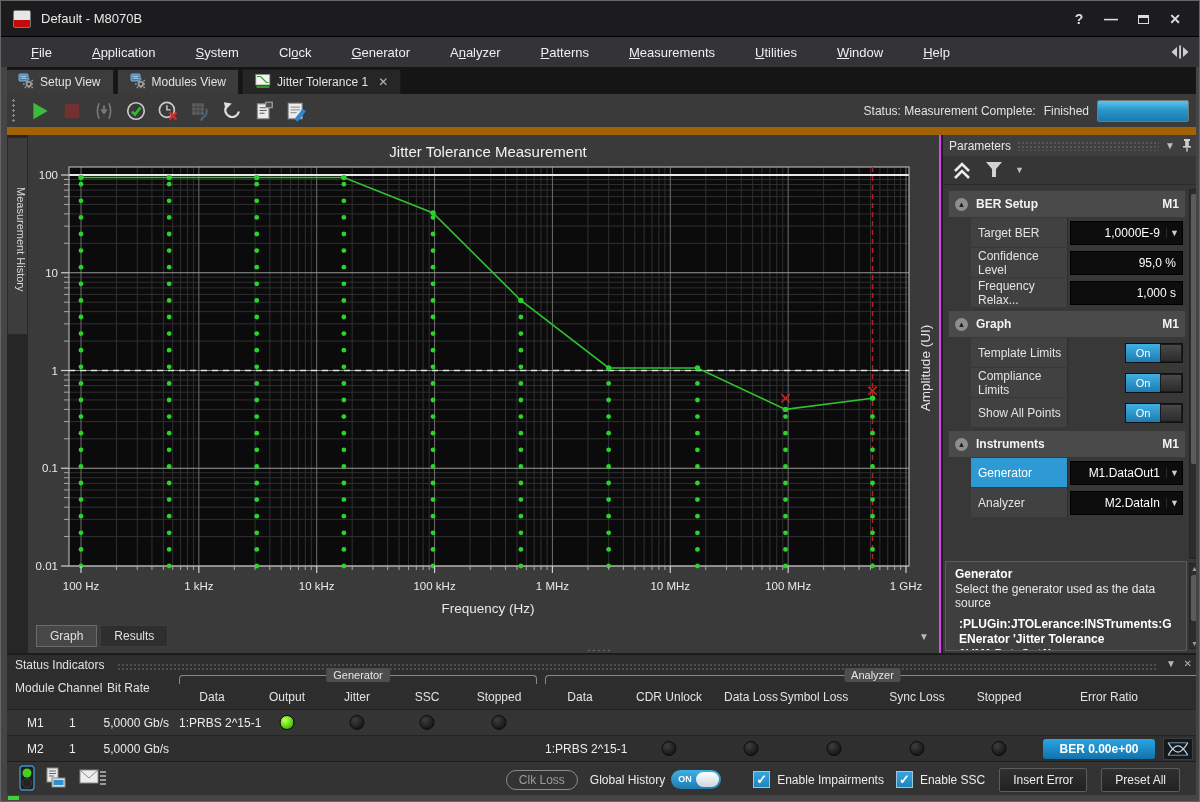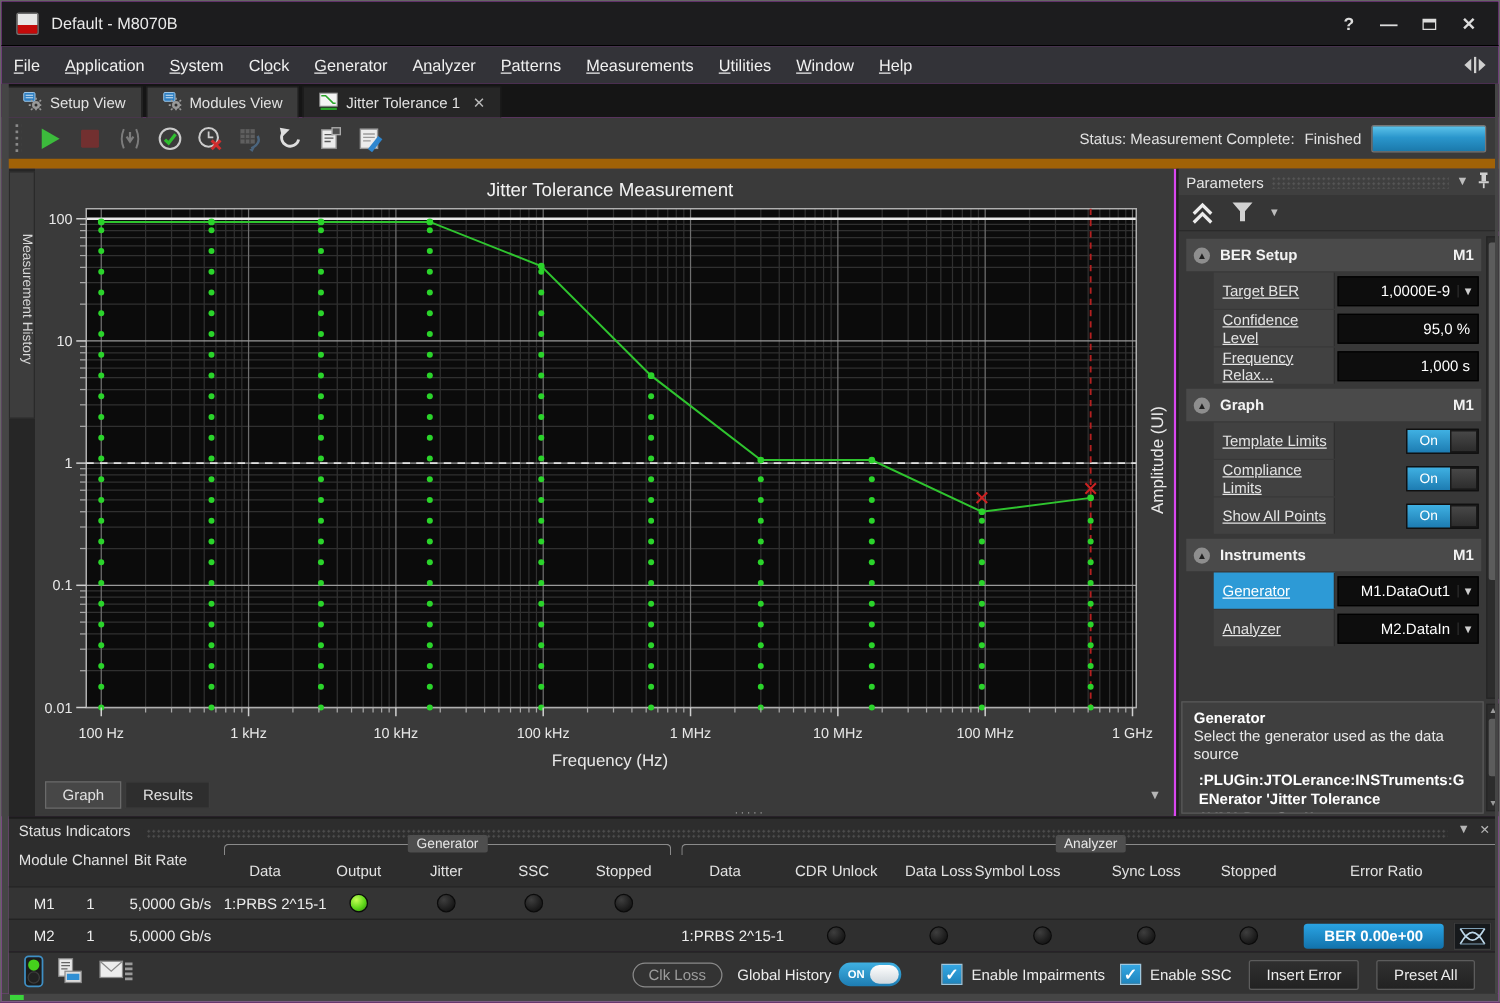--- a/index.html
+++ b/index.html
@@ -10,21 +10,21 @@
   
   .titlebar { position:absolute; left:0; top:0; width:100%; height:36px; background:#1c1c1e; display:flex; align-items:center; border-bottom:1px solid #000; }
   .appicon { width:18px; height:18px; margin:0 10px 0 12px; border-radius:2px; border:1px solid #777;
              background:linear-gradient(#e6e6e6 0 58%, #c40a0a 58% 100%); }
   .wtitle { color:#e9e9e9; font-size:13px; }
   .winbtns { margin-left:auto; display:flex; align-items:center; margin-right:8px; }
   .winbtn { width:32px; height:24px; color:#dcdcdc; font-size:14px; font-weight:bold; text-align:center; line-height:24px; }
   .maxglyph { display:inline-block; width:11px; height:9px; border:1px solid #dcdcdc; border-top:3px solid #dcdcdc; vertical-align:middle; }
 
   
-  .menubar { position:absolute; left:0; top:36px; width:100%; height:30px; background:#333338; display:flex; align-items:center; padding-left:0; }
+  .menubar { position:absolute; left:0; top:36px; width:100%; height:30px; background:#333338; display:flex; align-items:center; padding-left:20px;gap:20px; }
   .menu-item { color:#f0f0f0; font-size:13px; padding:5px 10px; cursor:default; }
   .menu-item u { text-decoration:underline; }
   .dockicon { margin-left:auto; margin-right:8px; width:22px; height:20px; }
 
   
   .viewtabs { position:absolute; left:0; top:66px; width:100%; height:27px; background:#151515; display:flex; align-items:flex-end; padding-left:4px; }
   .vtab-item { height:25px; display:flex; align-items:center; gap:6px; padding:0 12px; margin-right:3px; background:#3c3c3c; border:1px solid #1a1a1a; border-bottom:none; color:#e2e2e2; font-size:12px; }
   .vtab-item.active { background:#262626; }
   .vtab-item svg { width:16px; height:16px; }
   .tabclose { color:#b9b9b9; font-size:12px; margin-left:4px; }
@@ -62,21 +62,21 @@
       background-image:radial-gradient(#565656 0.8px, transparent 1px); background-size:4px 4px; }
   .phead .hicon { color:#bdbdbd; font-size:10px; margin-right:6px; }
   .picons { position:absolute; left:0; top:21px; width:100%; height:29px; background:#363636; border-bottom:1px solid #2a2a2a; display:flex; align-items:center; gap:10px; padding-left:8px; }
   .picons svg { height:20px; }
   #param-sections { position:absolute; left:0; top:52px; width:244px; height:376px; overflow:hidden; }
   .sec-h { height:26px; margin:4px 2px 0 6px; background:#4a4a4a; display:flex; align-items:center; padding:0 6px; }
   .sec-circle { width:13px; height:13px; border-radius:50%; background:#8e8e8e; color:#222; font-size:8px; line-height:13px; text-align:center; margin-right:8px; }
   .sec-name { color:#f2f2f2; font-size:12px; font-weight:bold; }
   .sec-scope { margin-left:auto; color:#f2f2f2; font-size:12px; font-weight:bold; }
   .prow { display:flex; align-items:center; height:29px; margin:1px 2px 0 28px; }
-  .plabel { width:97px; height:100%; background:#414141; color:#e4e4e4; font-size:12px; display:flex; align-items:center; padding-left:7px; border-right:1px solid #2e2e2e;text-decoration:underline; }
+  .plabel { width:97px; height:100%; background:#414141; color:#e4e4e4; font-size:12px; display:flex; align-items:center; padding-left:7px; border-right:1px solid #2e2e2e; }
   .plabel.sel { background:#2d9ad6; color:#fff; }
   .pval { flex:1; height:100%; background:#383838; display:flex; align-items:center; justify-content:flex-end; padding-right:2px; }
   .vbox { height:24px; flex:1; margin-left:2px; background:#0d0d0d; border:1px solid #000; display:flex; align-items:center; }
   .vtext { flex:1; text-align:right; color:#fff; font-size:12px; padding-right:6px; }
   .varrow { width:16px; text-align:center; color:#cfcfcf; font-size:9px; border-left:1px solid #2c2c2c; }
   .ptoggle { width:58px; height:20px; display:flex; border:1px solid #101010; background:#0d0d0d; }
   .ptoggle .tg-lab { flex:1; color:#fff; font-size:11px; display:flex; align-items:center; justify-content:center; }
   .ptoggle.on .tg-lab { background:linear-gradient(#3fb0e2,#1d7cb2); }
   .ptoggle .tg-knob { width:22px; background:linear-gradient(#484848,#2c2c2c); border:1px solid #1a1a1a; }
   .ptoggle.off .tg-lab { background:#0d0d0d; color:#e0e0e0; }

